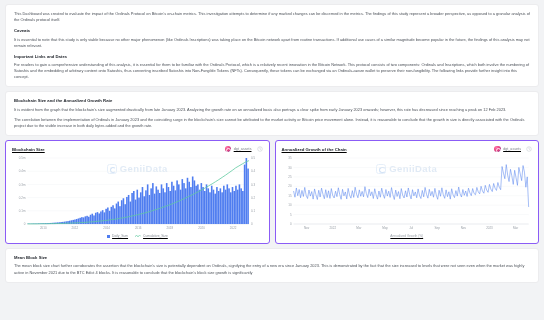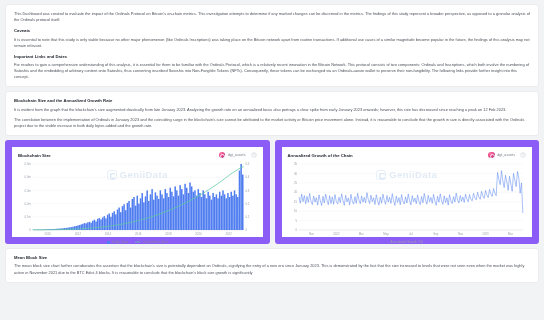--- a/index.html
+++ b/index.html
@@ -33,26 +33,27 @@
     color: #23272e;
     margin-bottom: 3.5px;
     letter-spacing: 0.02px;
   }
   .sec-head.spaced { margin-top: 5px; }
 
   
   .charts-row { display: flex; gap: 5px; }
   .chart-card {
     background: #fff;
-    border: 7px solid #8b5cf6;
+    border: 1px solid #8b5cf6;
     border-radius: 3px;
     flex: 1 1 0;
     padding: 5px 6px 3px 6px;
     position: relative;
     height: 104px;
+    text-decoration: underline;
   }
   .chart-head {
     display: flex; align-items: center; justify-content: space-between;
     margin-bottom: 2px;
   }
   .chart-title { font-size: 4.3px; font-weight: bold; color: #23272e; }
   .chart-head-right { display: flex; align-items: center; gap: 5px; }
   .owner { display: flex; align-items: center; gap: 2.5px; }
   .owner-avatar {
     width: 6.5px; height: 6.5px; border-radius: 50%;

